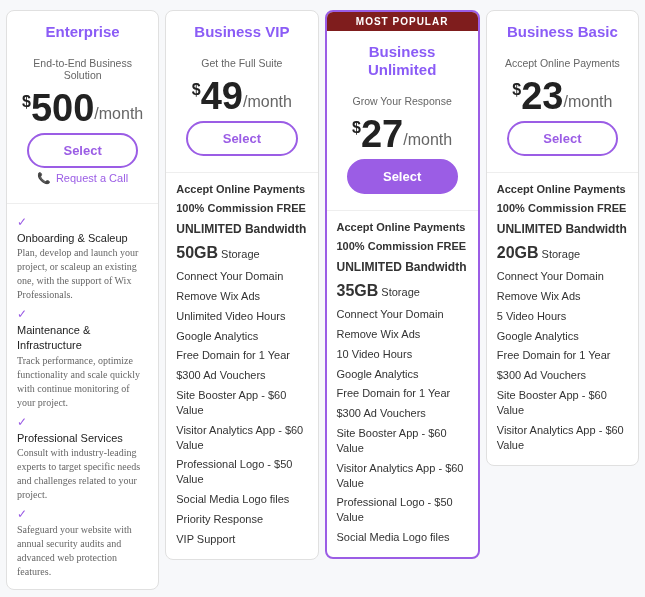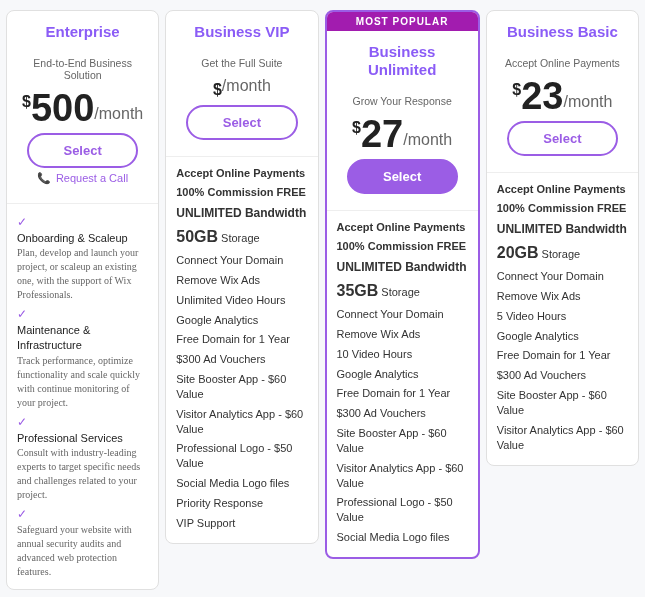--- a/index.html
+++ b/index.html
@@ -26,21 +26,21 @@
       min-width: 0;
       padding: 0 0 10px 0;
       position: relative;
       display: flex;
       flex-direction: column;
     }
     .plan-card.popular {
       border: 2px solid #9b5de5;
     }
     .most-popular-badge {
-      background: #a21caf;
+      background: #7f1d1d;
       color: #fff;
       text-align: center;
       font-size: 10px;
       font-weight: bold;
       letter-spacing: 1px;
       padding: 4px 0;
       border-radius: 6px 6px 0 0;
       text-transform: uppercase;
     }
     .plan-header {
@@ -207,20 +207,21 @@
     </ul>
 
   </div>
 
   <div class="plan-card">
     <div class="plan-header">
       <div class="plan-name">Business VIP</div>
       <div class="plan-subtitle">Get the Full Suite</div>
       <div class="plan-price">
         <span class="price-dollar">$</span>
+        <span class="price-amount">49</span>
         <span class="price-period">/month</span>
       </div>
       <button class="select-btn">Select</button>
     </div>
     <hr class="divider">
     <ul class="features-list">
       <li class="bold">Accept Online Payments</li>
       <li class="bold">100% Commission FREE</li>
       <li class="big-bold">UNLIMITED Bandwidth</li>
       <li><span class="storage-highlight">50GB</span> Storage</li>

